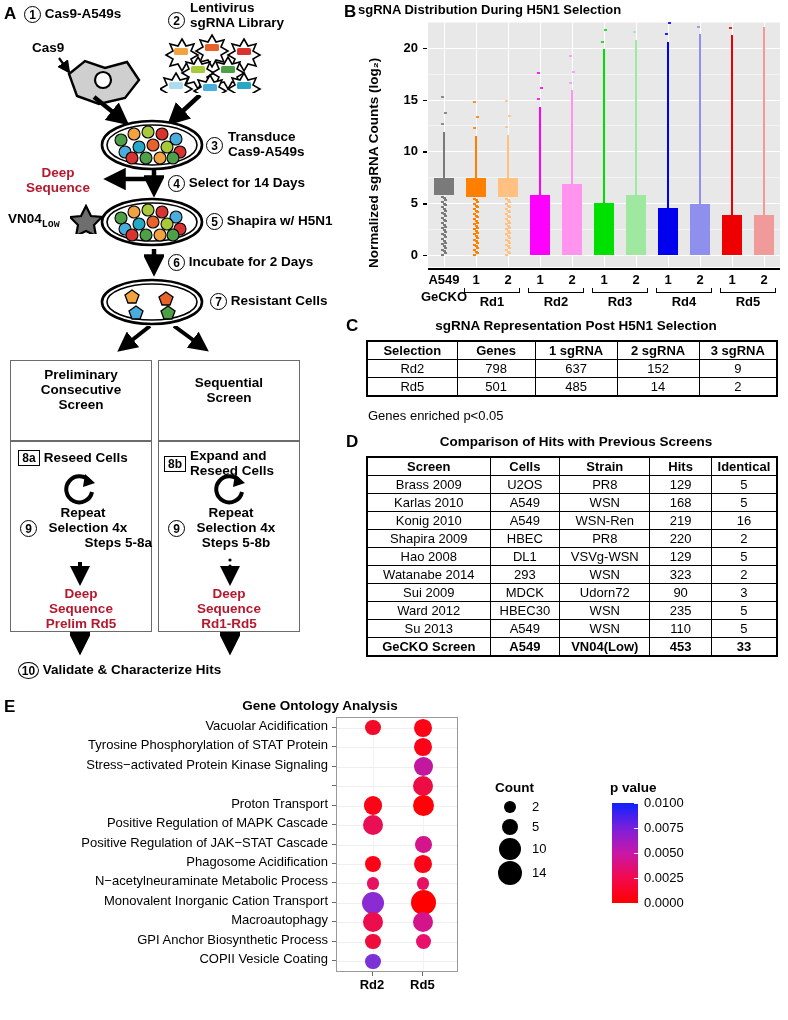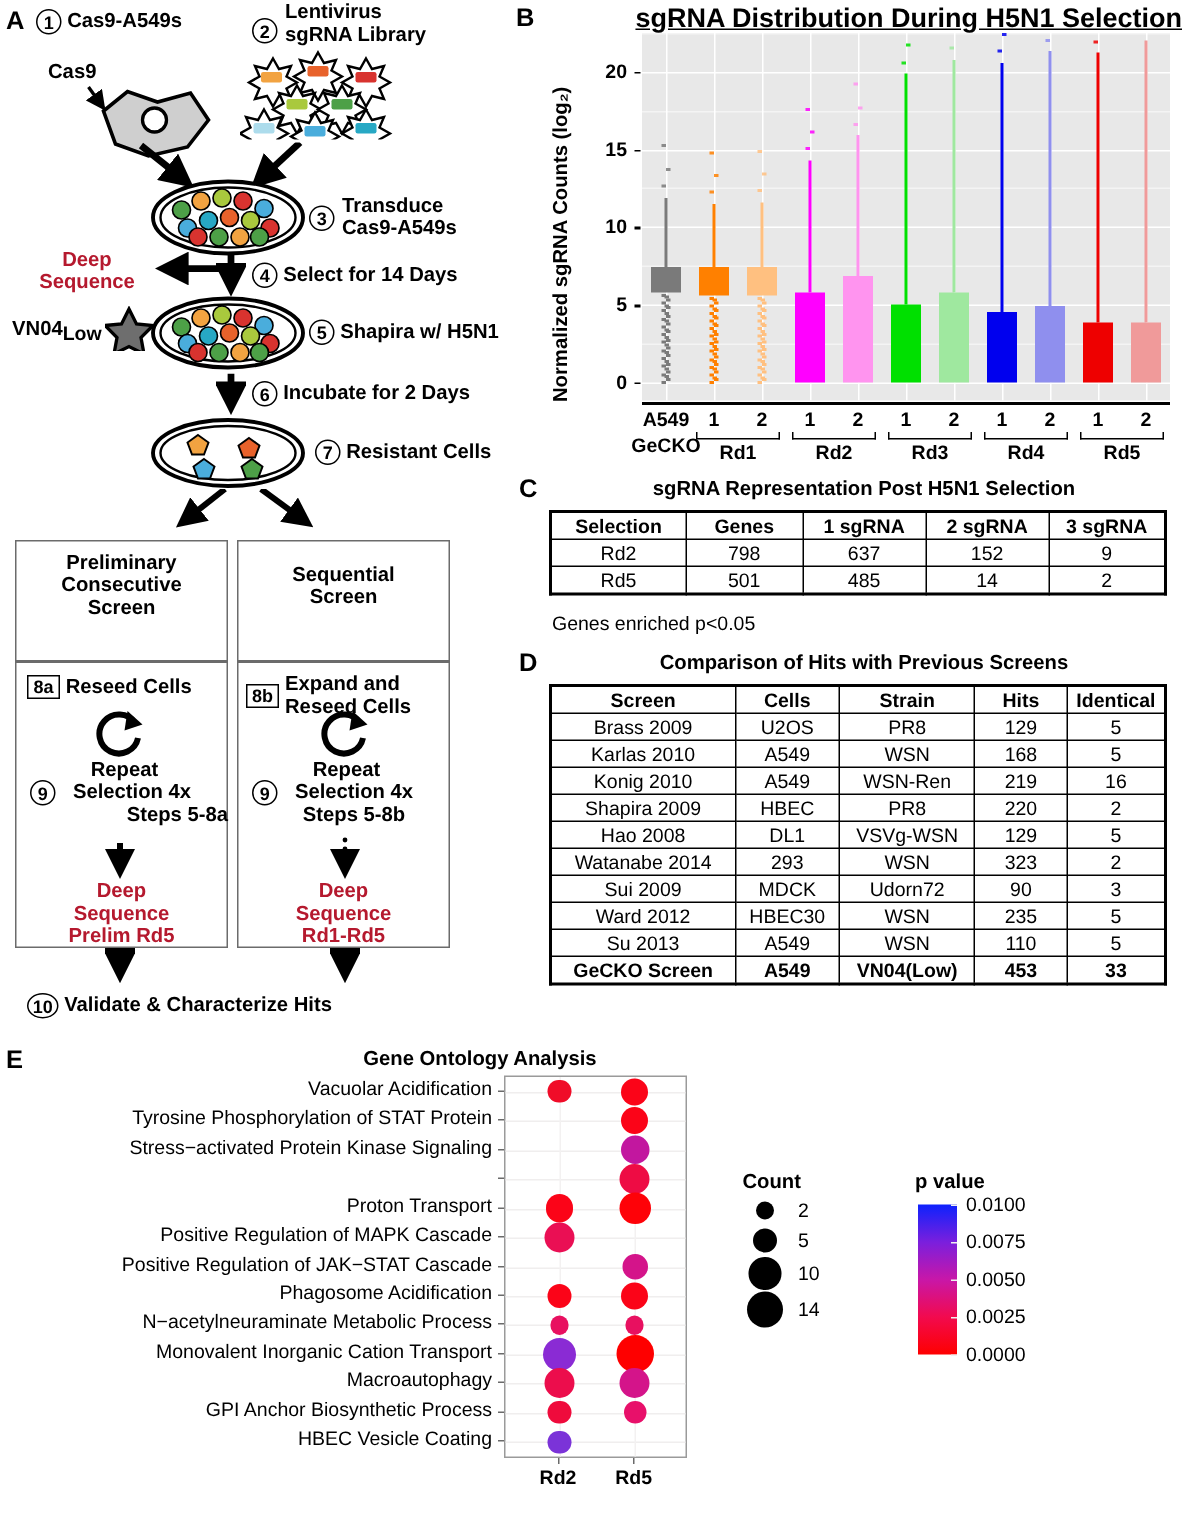--- a/index.html
+++ b/index.html
@@ -26,22 +26,22 @@
     display:inline-flex; align-items:center; justify-content:center;
     width:22px; height:16px; border:1.7px solid #000;
     font-size:12px; font-weight:bold; line-height:1; vertical-align:middle;
   }
   .dish { position:absolute; }
   .boxA { position:absolute; border:1.6px solid #6b6b6b; }
   .hr-line { position:absolute; background:#6b6b6b; height:1.6px; }
 
   
   #panelB { position:absolute; left:340px; top:0; width:448px; height:315px; }
-  #bTitle { position:absolute; left:18px; top:2px; width:430px; text-align:right;
-            font-weight:bold; font-size:18px;text-decoration:underline; }
+  #bTitle { position:absolute; left:18px; top:2px; width:430px; text-align:left;
+            font-weight:bold; font-size:13px; }
   #bPlot { position:absolute; left:88px; top:22px; width:352px; height:245px;
            background:#e8e8e8; }
   .bgrid-h { position:absolute; left:0; width:100%; height:1px; background:#ffffff; }
   .bgrid-hm { position:absolute; left:0; width:100%; height:1px; background:#f4f4f4; }
   .bgrid-v { position:absolute; top:0; height:100%; width:1px; background:#ffffff; }
   .ytick { position:absolute; right:0; font-size:13px; font-weight:bold; text-align:right; width:40px;}
   .ytickmark { position:absolute; width:4px; height:1.6px; background:#000; }
   #bYLabel { position:absolute; font-weight:bold; font-size:13.5px; white-space:nowrap;
              transform:rotate(-90deg); transform-origin:left top; }
   .box { position:absolute; }
@@ -201,21 +201,21 @@
         </marker>
       </defs>
   </svg>
 
   <div class="a-txt" style="left:168px; top:175px;">
     <span class="circnum">4</span>
     <span>Select for 14 Days</span>
   </div>
 
   <div class="a-txt" style="left:8px; top:211px;">
-    <span>VN04</span><span style="font-size:13px; vertical-align:sub;">Low</span>
+    <span>VN04</span><span style="font-size:10px; vertical-align:sub;font-family:Liberation Mono, monospace;">Low</span>
   </div>
   <svg class="dish" style="left:70px; top:204px;" width="60" height="30">
     <path d="M16 2 l5 10 l11 1 l-8 8 l2 11 l-10 -5 l-10 5 l2 -11 l-8 -8 l11 -1 Z" fill="#6e6e6e" stroke="#000" stroke-width="2.2"></path>
     <path d="M36 15 L54 15" stroke="#000" stroke-width="2.2" marker-end="url(#ar5)"></path>
     <defs>
         <marker id="ar5" markerWidth="6" markerHeight="6" refX="5" refY="3" orient="auto">
       <path d="M0,0 L6,3 L0,6 Z" fill="#000"></path>
         </marker>
       </defs>
   </svg>
@@ -744,21 +744,21 @@
     <div class="elab" style="left: 0px; width: 328px; top: 158.962px;">Phagosome Acidification</div>
     <div class="etickm" style="left: 332px; top: 167.962px;"></div>
     <div class="elab" style="left: 0px; width: 328px; top: 178.423px;">N−acetylneuraminate Metabolic Process</div>
     <div class="etickm" style="left: 332px; top: 187.423px;"></div>
     <div class="elab" style="left: 0px; width: 328px; top: 197.885px;">Monovalent Inorganic Cation Transport</div>
     <div class="etickm" style="left: 332px; top: 206.885px;"></div>
     <div class="elab" style="left: 0px; width: 328px; top: 217.346px;">Macroautophagy</div>
     <div class="etickm" style="left: 332px; top: 226.346px;"></div>
     <div class="elab" style="left: 0px; width: 328px; top: 236.808px;">GPI Anchor Biosynthetic Process</div>
     <div class="etickm" style="left: 332px; top: 245.808px;"></div>
-    <div class="elab" style="left: 0px; width: 328px; top: 256.269px;">HBEC Vesicle Coating</div>
+    <div class="elab" style="left: 0px; width: 328px; top: 256.269px;">COPII Vesicle Coating</div>
     <div class="etickm" style="left: 332px; top: 265.269px;"></div>
     <div class="exlab" style="left: 342px; top: 282px; width: 60px;">Rd2</div>
     <div class="exmark" style="left: 372px; top: 277px;"></div>
     <div class="exlab" style="left: 392.4px; top: 282px; width: 60px;">Rd5</div>
     <div class="exmark" style="left: 422.4px; top: 277px;"></div>
     <div class="legdot" style="left: 503.911px; top: 105.911px; width: 12.1782px; height: 12.1782px;"></div>
     <div class="legnum" style="left: 532px; top: 104px;">2</div>
     <div class="legdot" style="left: 501.651px; top: 123.651px; width: 16.6984px; height: 16.6984px;"></div>
     <div class="legnum" style="left: 532px; top: 124px;">5</div>
     <div class="legdot" style="left: 499.104px; top: 143.104px; width: 21.7925px; height: 21.7925px;"></div>

